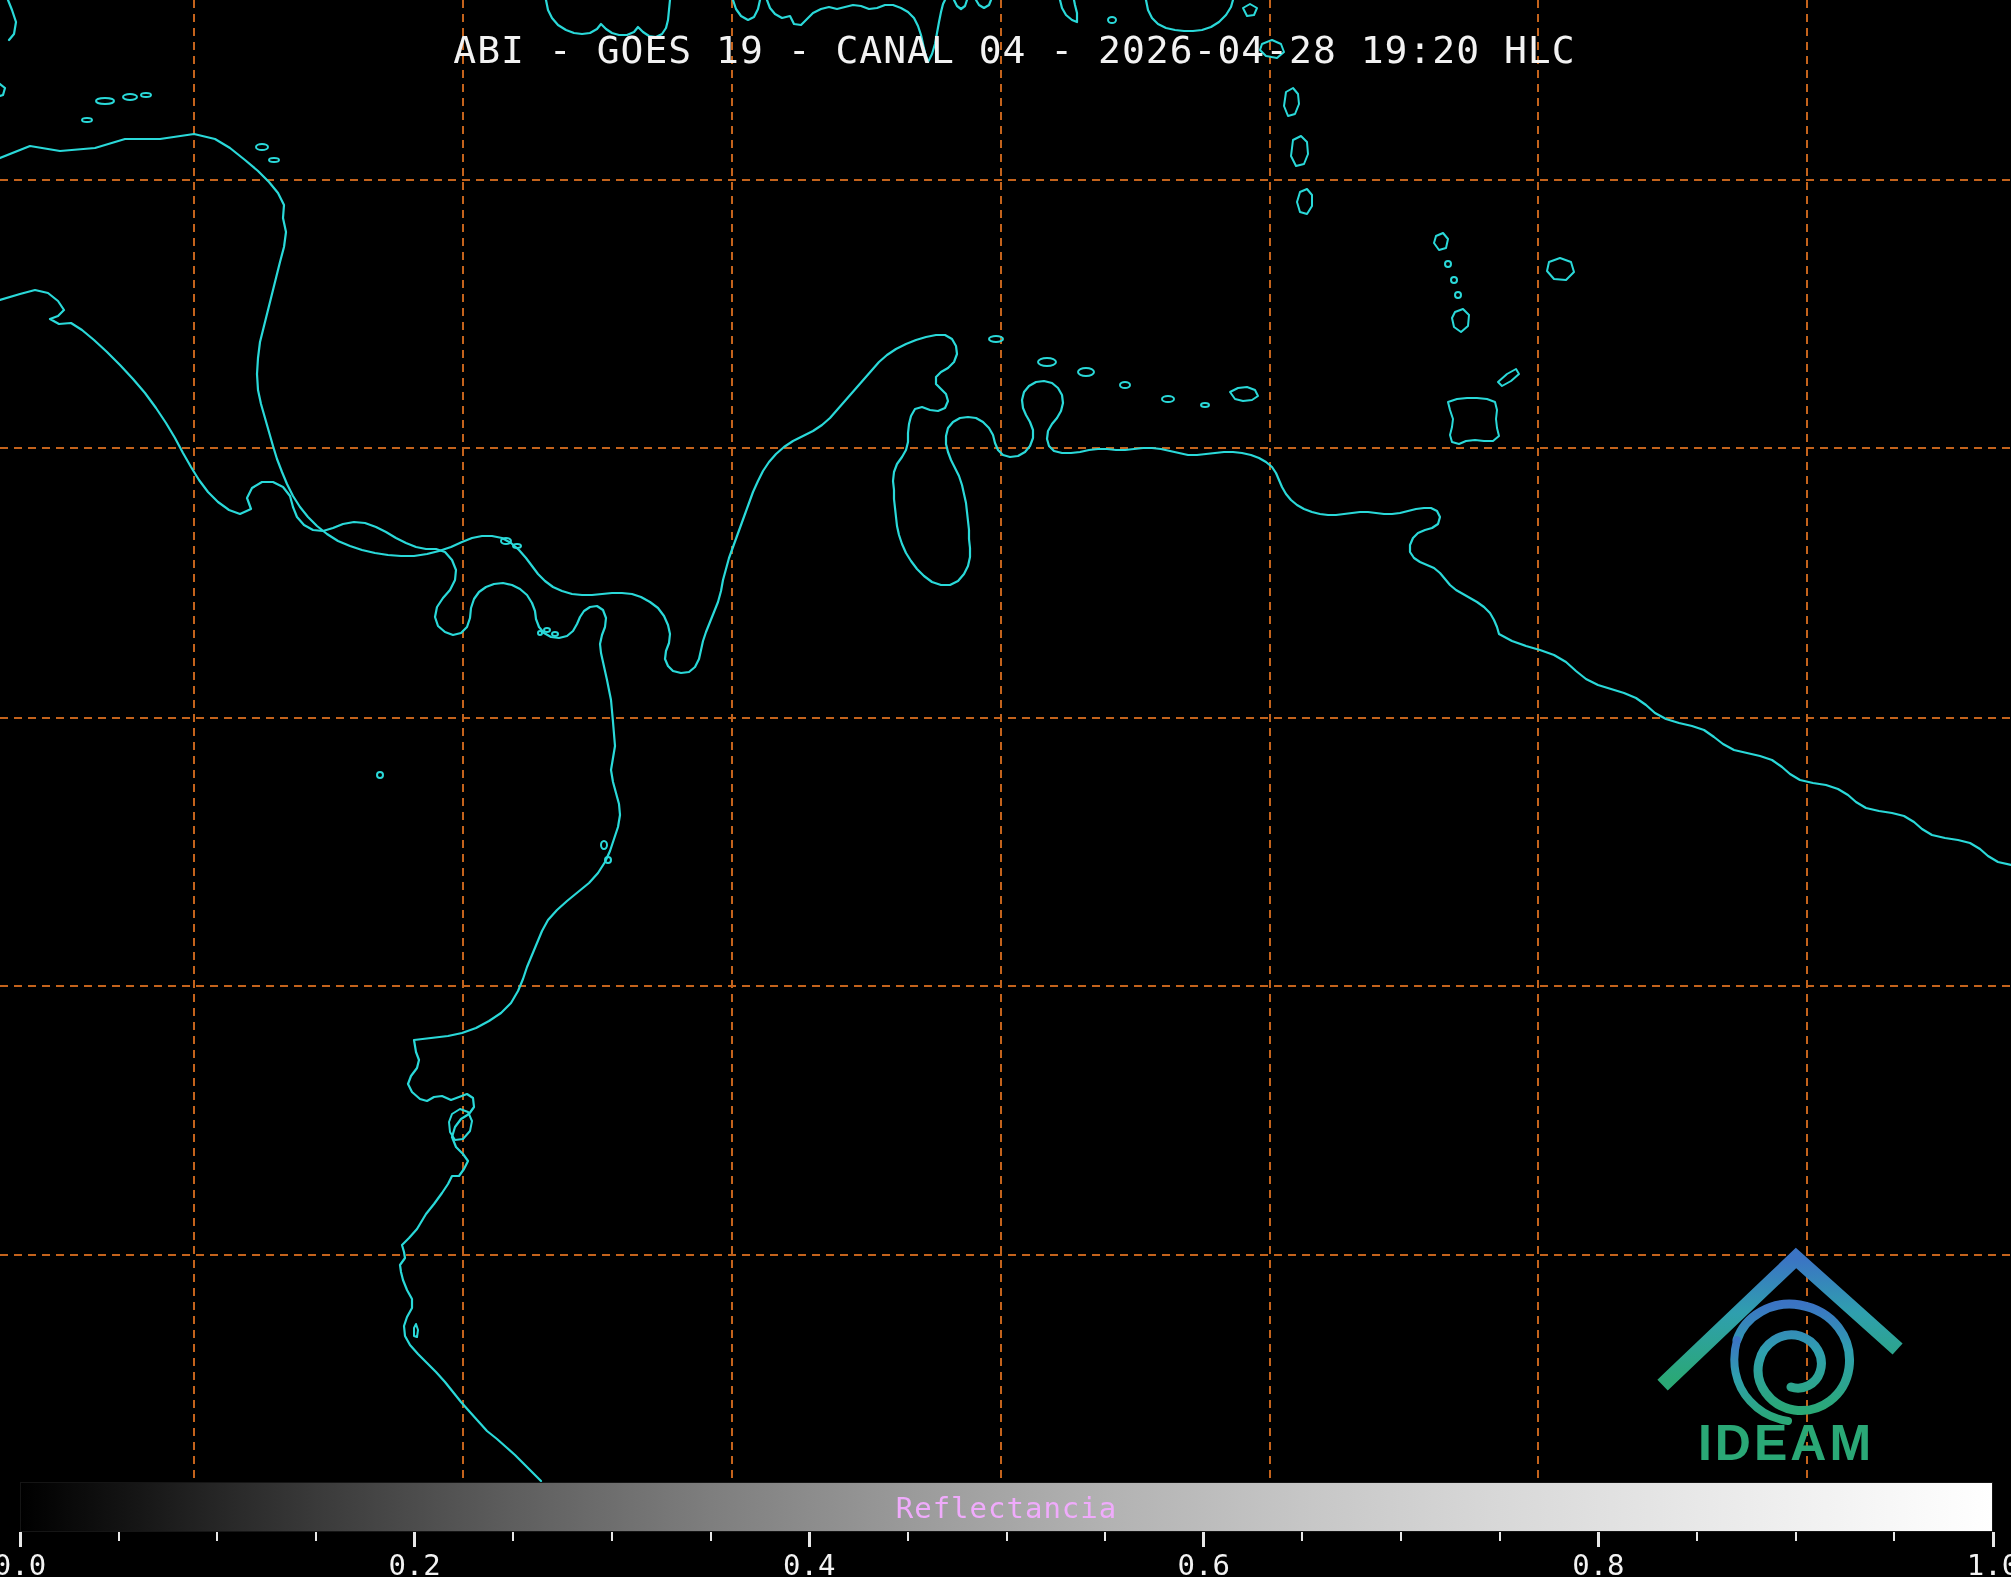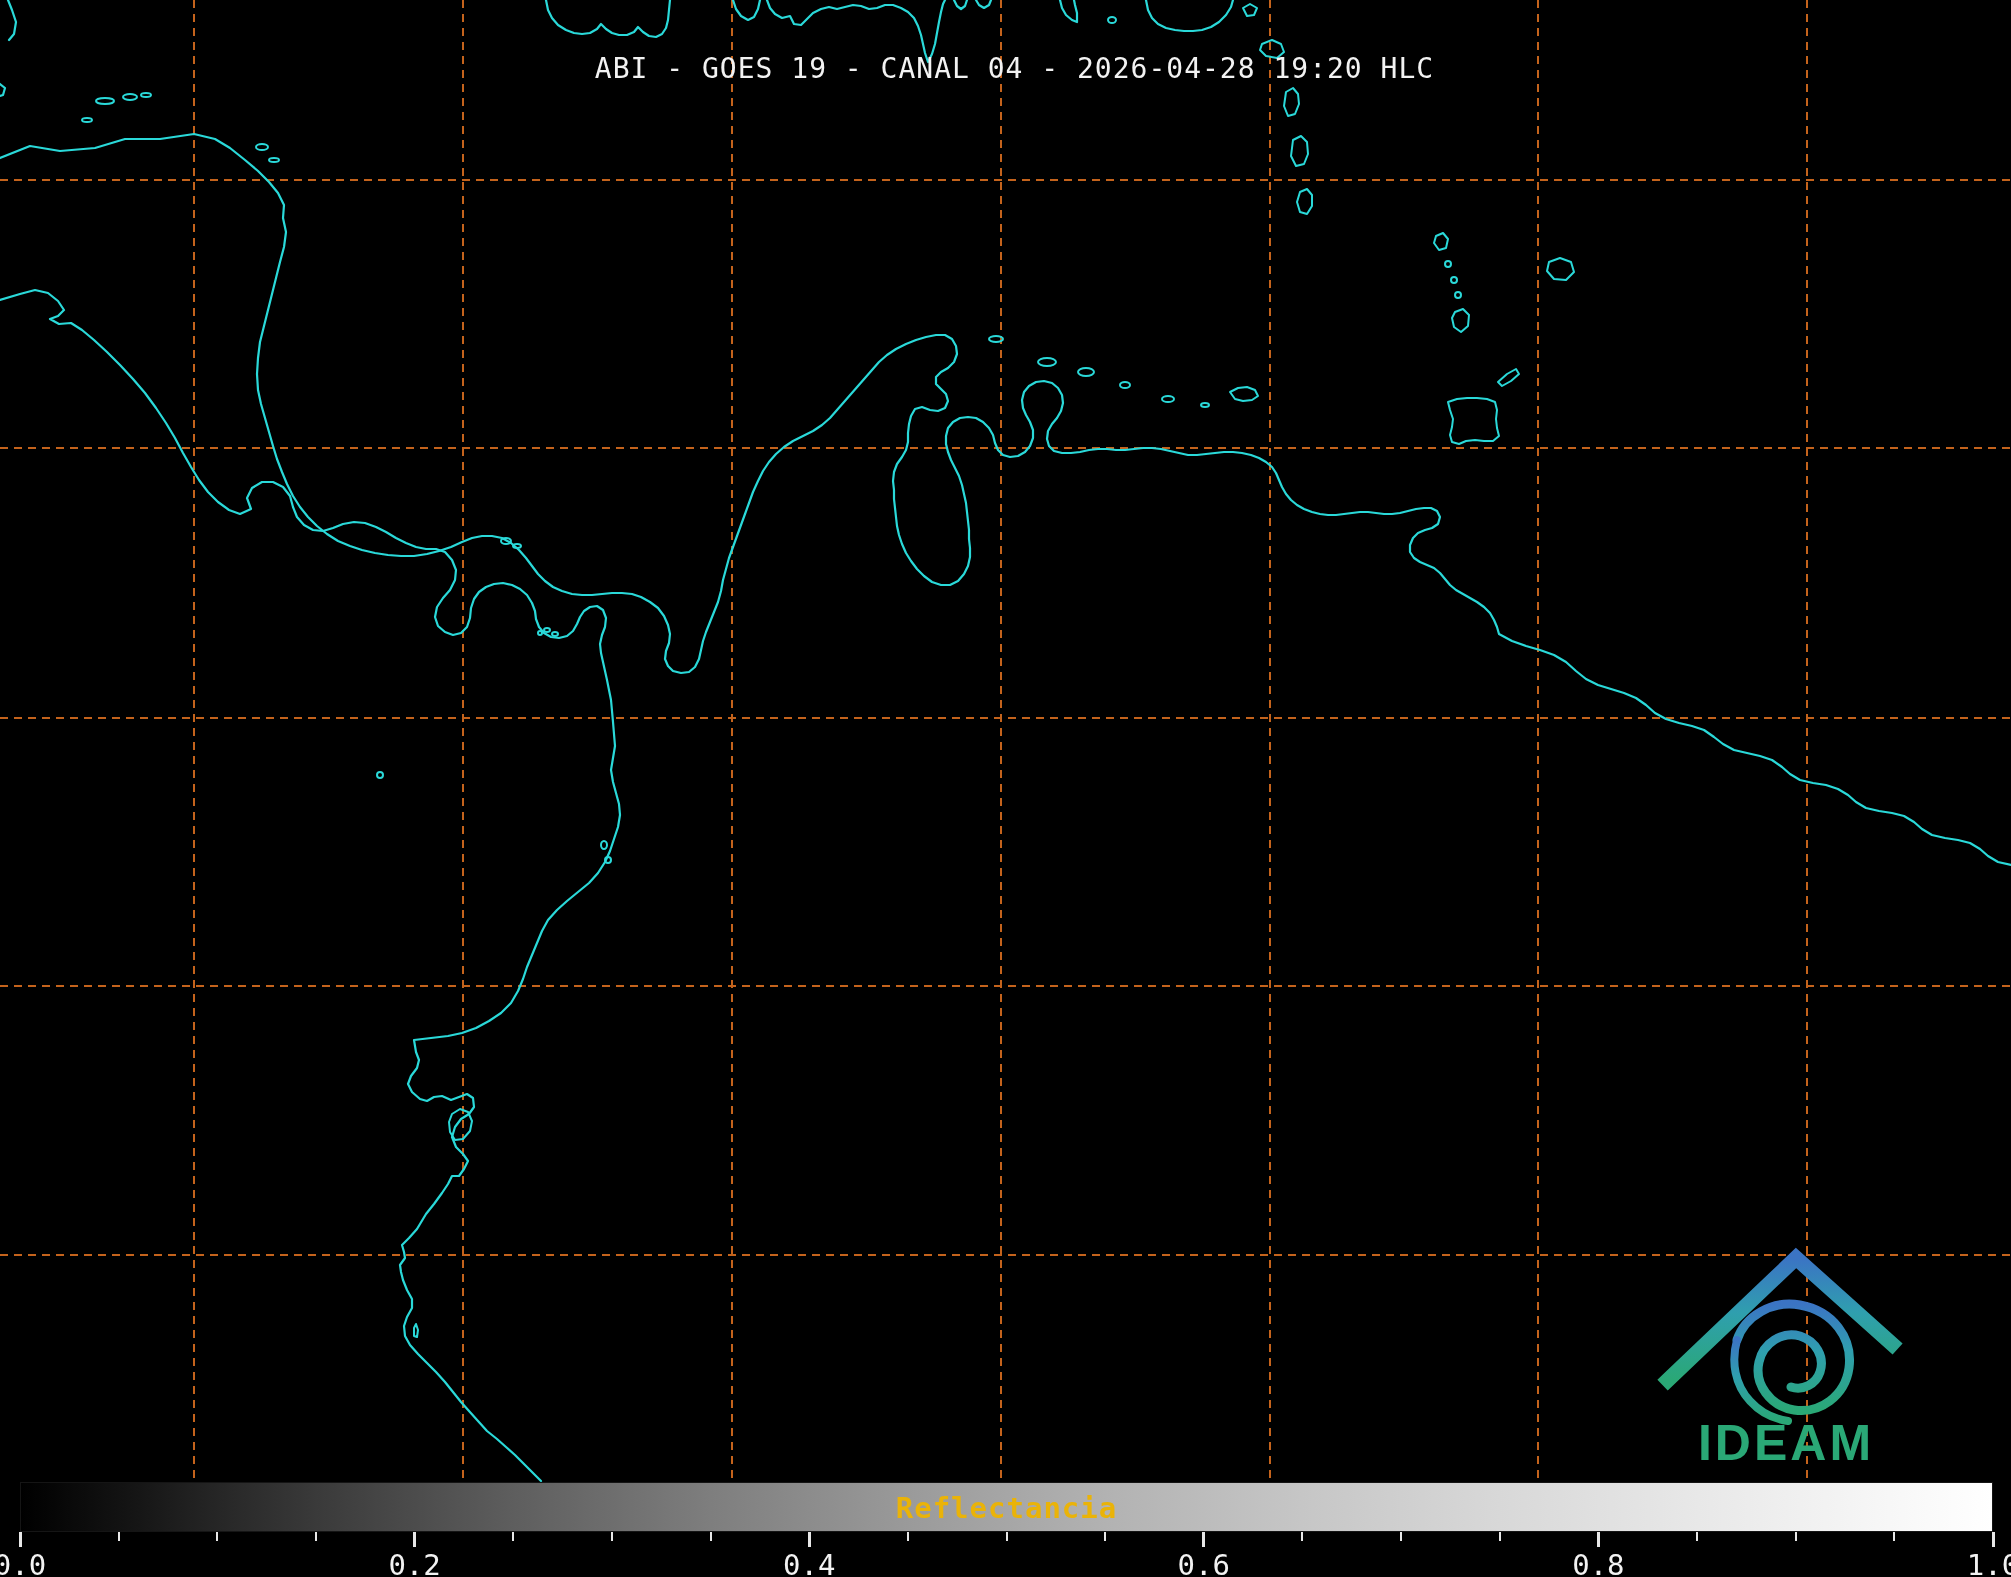--- a/index.html
+++ b/index.html
@@ -2,31 +2,31 @@
 <html><head>
 <meta charset="utf-8">
 <style>
   html,body{margin:0;padding:0;background:#000;}
   .stage{
     position:relative;width:2011px;height:1577px;background:#000;
     overflow:hidden;font-family:"DejaVu Sans Mono","Liberation Mono",monospace;
   }
   #map-svg{position:absolute;left:0;top:0;width:2011px;height:1577px;display:block;}
   .map-title{
-    position:absolute;left:0;right:0;top:52px;text-align:center;
-    color:#f2f2f2;font-size:28px;letter-spacing:1px;white-space:pre;padding-left:18px;
+    position:absolute;left:0;right:0;top:28px;text-align:center;
+    color:#f2f2f2;font-size:38px;letter-spacing:1px;white-space:pre;padding-left:18px;
   }
   .colorbar-wrap{position:absolute;left:20px;top:1482px;width:1973px;height:95px;}
   .colorbar-bar{
     position:absolute;left:0;top:0;width:1973px;height:50px;
     border:1px solid #151515;box-sizing:border-box;
   }
   .colorbar-label{
     position:absolute;left:0;right:0;top:9px;text-align:center;
-    color:#eab308;font-size:29px;font-weight:bold;letter-spacing:1px;
+    color:#f0abfc;font-size:29px;font-weight:normal;letter-spacing:1px;
   }
   .cb-tick{position:absolute;background:#e8e8e8;top:50px;}
   .cb-tick.major{width:3px;height:15px;}
   .cb-tick.minor{width:2px;height:9px;}
   .cb-lab{
     position:absolute;top:66px;transform:translateX(-50%);
     color:#f2f2f2;font-size:29px;white-space:nowrap;
   }
 </style>
 </head>

